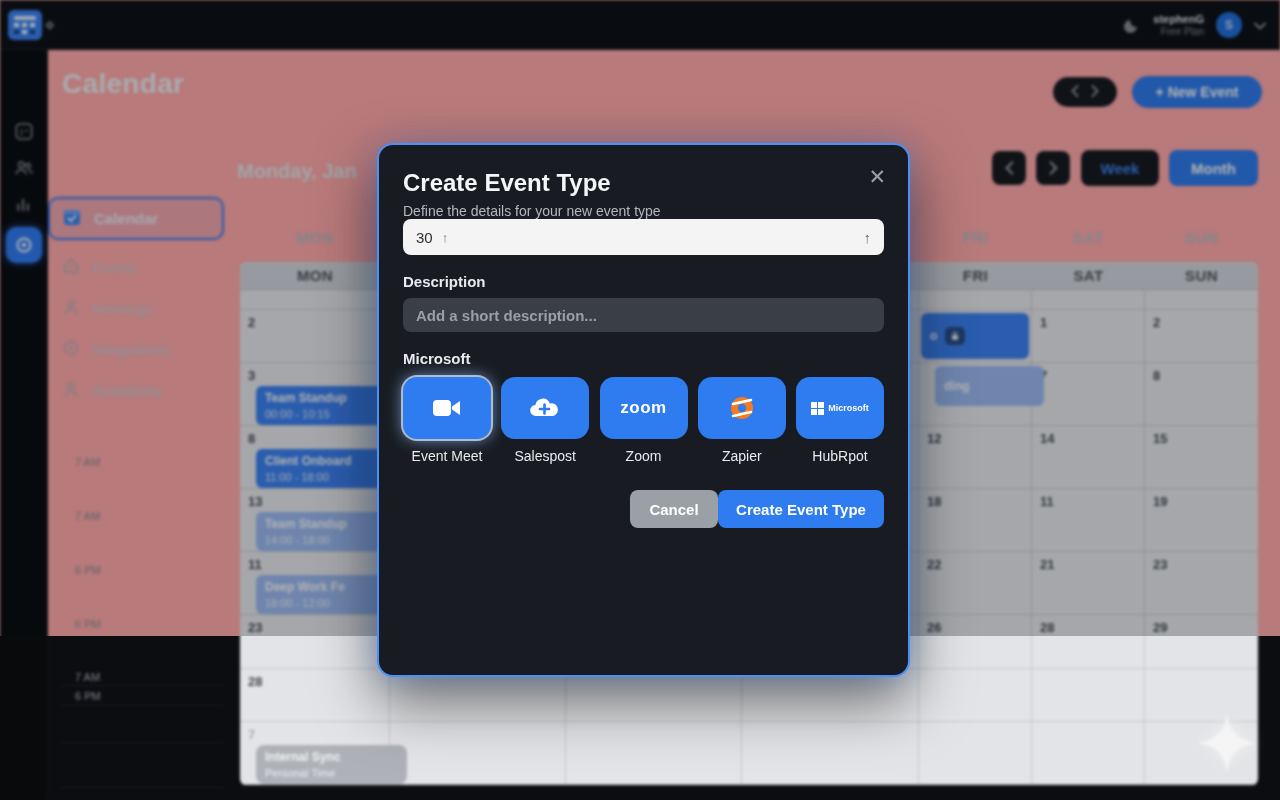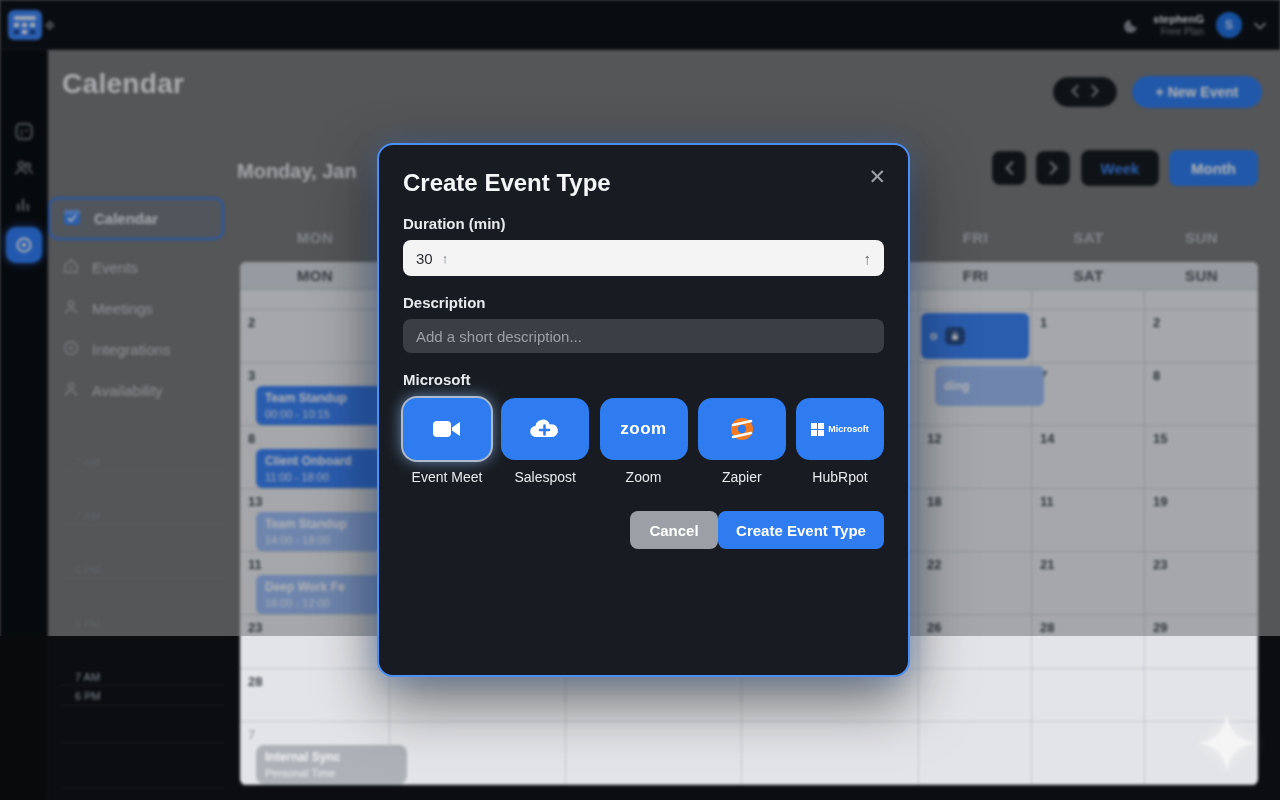--- a/index.html
+++ b/index.html
@@ -1,18 +1,18 @@
 <!DOCTYPE html>
 <html><head>
 <meta charset="utf-8">
 <style>
   * { margin:0; padding:0; box-sizing:border-box; }
   html,body { width:1280px; height:800px; overflow:hidden; background:#0b0d11;
     font-family:"Liberation Sans", sans-serif; }
-  .stage { position:relative; width:1280px; height:636px; background:#737373; }
+  .stage { position:relative; width:1280px; height:636px; background:#fca5a5; }
 
   
   .bg-app { position:absolute; inset:0; filter:blur(1.4px) brightness(.96); }
   .dim-overlay { position:absolute; inset:0; background:rgba(8,10,15,.28); z-index:5; }
 
   
   .topbar { position:absolute; left:0; top:0; width:1280px; height:50px; background:#0b0e12;
     border-bottom:1px solid #1d2126; z-index:2; }
   .app-logo { position:absolute; left:8px; top:10px; }
   .mini-gear { position:absolute; left:44px; top:18px; color:#7b8189; font-size:13px; }
@@ -104,21 +104,21 @@
   .m-close { position:absolute; right:22px; top:20px; color:#9aa0a8; font-size:21px; background:none; border:none; }
   .m-label { color:#e8eaed; font-size:15px; font-weight:bold; margin:18px 0 8px; }
   .m-input { width:100%; height:36px; border-radius:8px; border:none; background:#f4f4f5;
     padding:0 13px; font-size:15px; color:#2b2e33; font-family:"Liberation Sans", sans-serif; }
   .m-input::placeholder { color:#878c93; }
   .dur-box { width:100%; height:36px; border-radius:8px; background:#f4f4f5; display:flex;
     align-items:center; padding:0 13px; }
   .dur-val { font-size:15px; color:#2b2e33; }
   .dur-up-sm { color:#6b7077; font-size:13px; margin-left:9px; }
   .dur-up-r { margin-left:auto; color:#6b7077; font-size:15px; }
-  .m-input.dark { background:#3a3e45; color:#e6e9ed; height:34px; }
+  .m-input.dark { background:#3a3e45; color:#e6e9ed; height:34px;font-weight:bold; }
   .m-input.dark::placeholder { color:#9aa0a7; }
   .loc-row { display:flex; justify-content:space-between; margin-top:4px; }
   .loc-opt { width:88px; display:flex; flex-direction:column; align-items:center; }
   .loc-tile { width:88px; height:62px; border-radius:14px; background:#2e7cf0;
     display:flex; align-items:center; justify-content:center; }
   .loc-opt.selected .loc-tile { box-shadow:0 0 0 2px rgba(235,243,255,.65), 0 0 16px rgba(150,195,255,.8); }
   .loc-name { margin-top:9px; color:#e8eaed; font-size:14px; }
   .zoom-word { color:#fff; font-size:17px; font-weight:bold; letter-spacing:.5px; }
   .ms-wrap { display:flex; align-items:center; gap:4px; }
   .ms-grid { display:grid; grid-template-columns:6px 6px; grid-template-rows:6px 6px; gap:1px; }
@@ -472,24 +472,24 @@
       <svg width="62" height="62" viewBox="0 0 60 60" style="filter:drop-shadow(0 0 8px rgba(255,255,255,.8))">
         <path d="M30 2 C33 20 40 27 58 30 C40 33 33 40 30 58 C27 40 20 33 2 30 C20 27 27 20 30 2 Z" fill="#fff"></path>
       </svg>
     </span>
   </div>
 
   <div class="dim-overlay"></div>
 
   <div class="modal">
     <div class="m-title">Create Event Type</div>
+    <div class="m-sub">Define the details for your new event type</div>
     <button class="m-close">✕</button>
 
 
-    <div class="m-label">Duration (min)</div>
     <div class="dur-box">
       <span class="dur-val">30</span>
       <span class="dur-up-sm">↑</span>
       <span class="dur-up-r">↑</span>
     </div>
 
     <div class="m-label">Description</div>
     <input class="m-input dark" type="text" placeholder="Add a short description..." style="">
 
     <div class="m-label" style="margin-bottom:10px">Microsoft</div>

